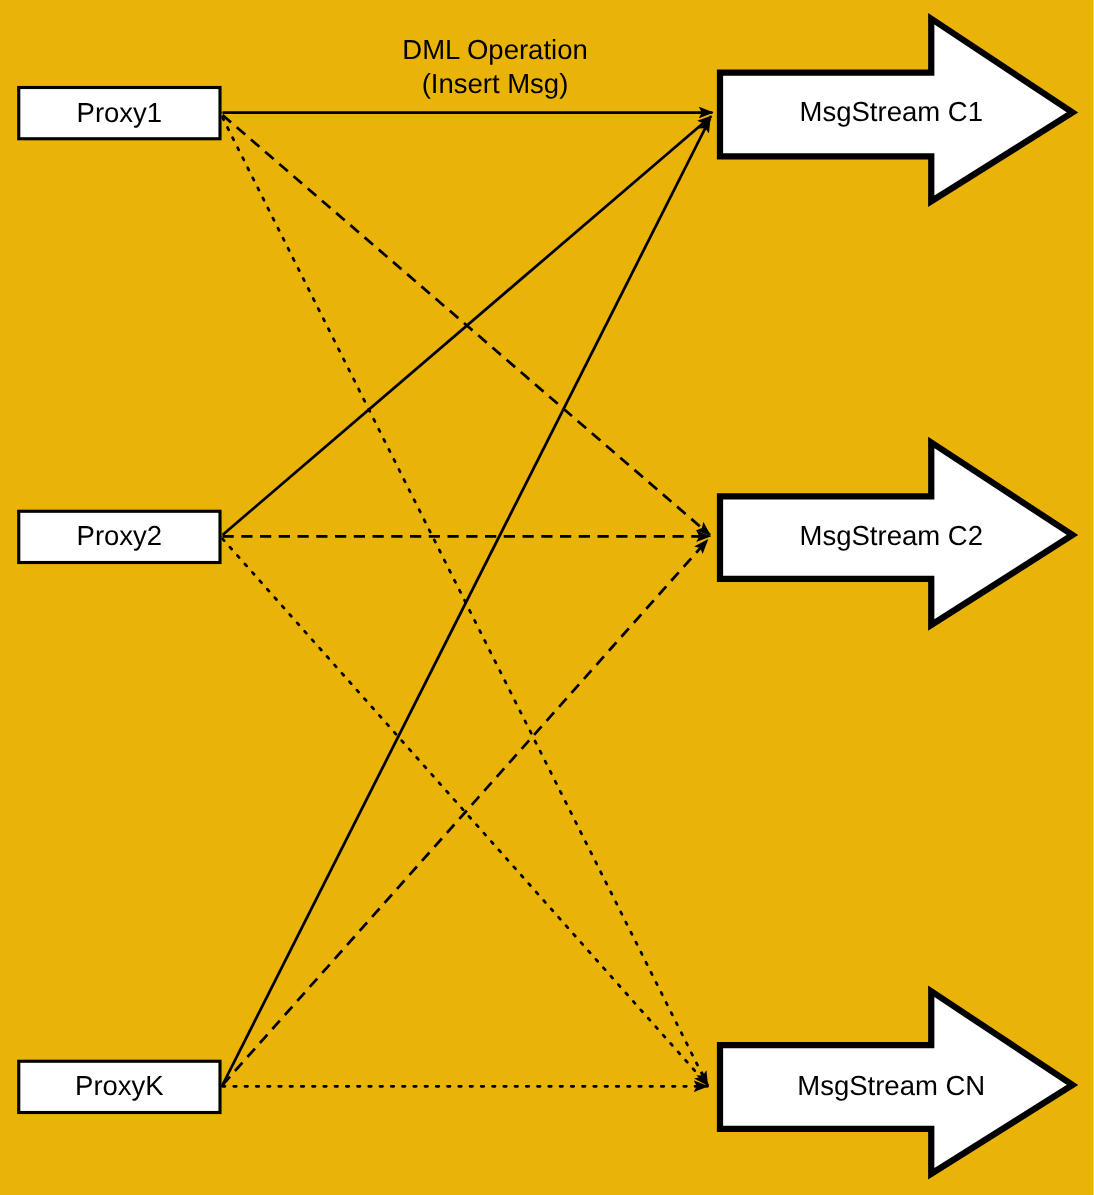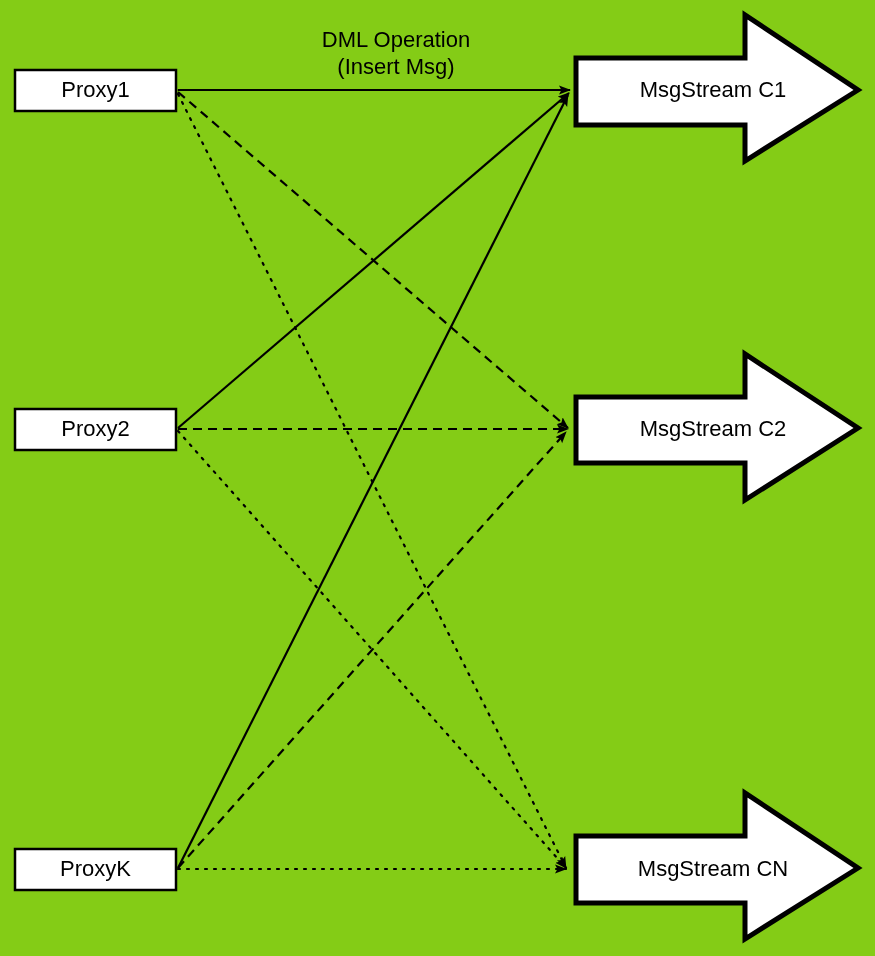--- a/index.html
+++ b/index.html
@@ -7,21 +7,21 @@
     padding: 0;
     background: #ffffff;
   }
   body {
     font-family: "Liberation Sans", sans-serif;
   }
   #diagram-root {
     position: relative;
     width: 875px;
     height: 956px;
-    background: #84cc16;
+    background: #eab308;
     overflow: hidden;
   }
   #diagram-svg {
     position: absolute;
     top: 0;
     left: 0;
     width: 875px;
     height: 956px;
     display: block;
   }

